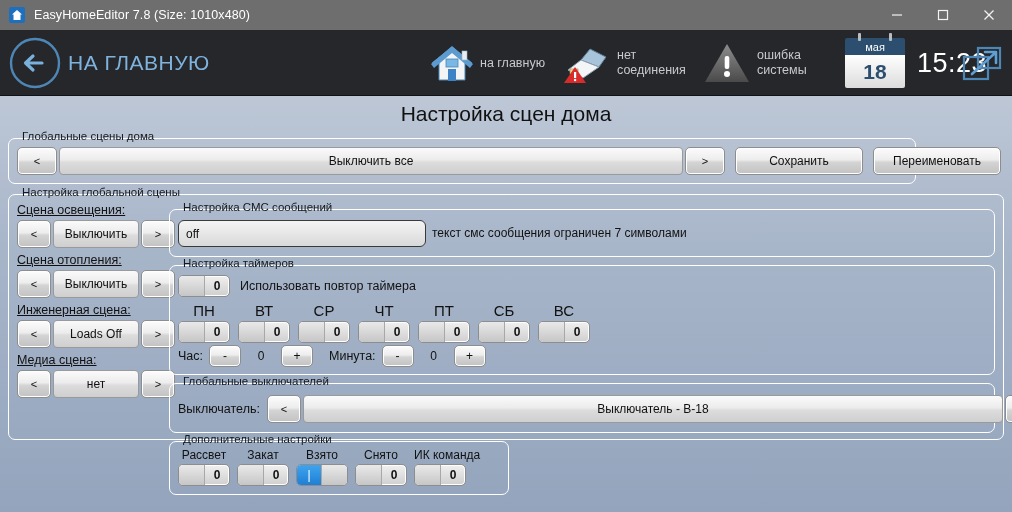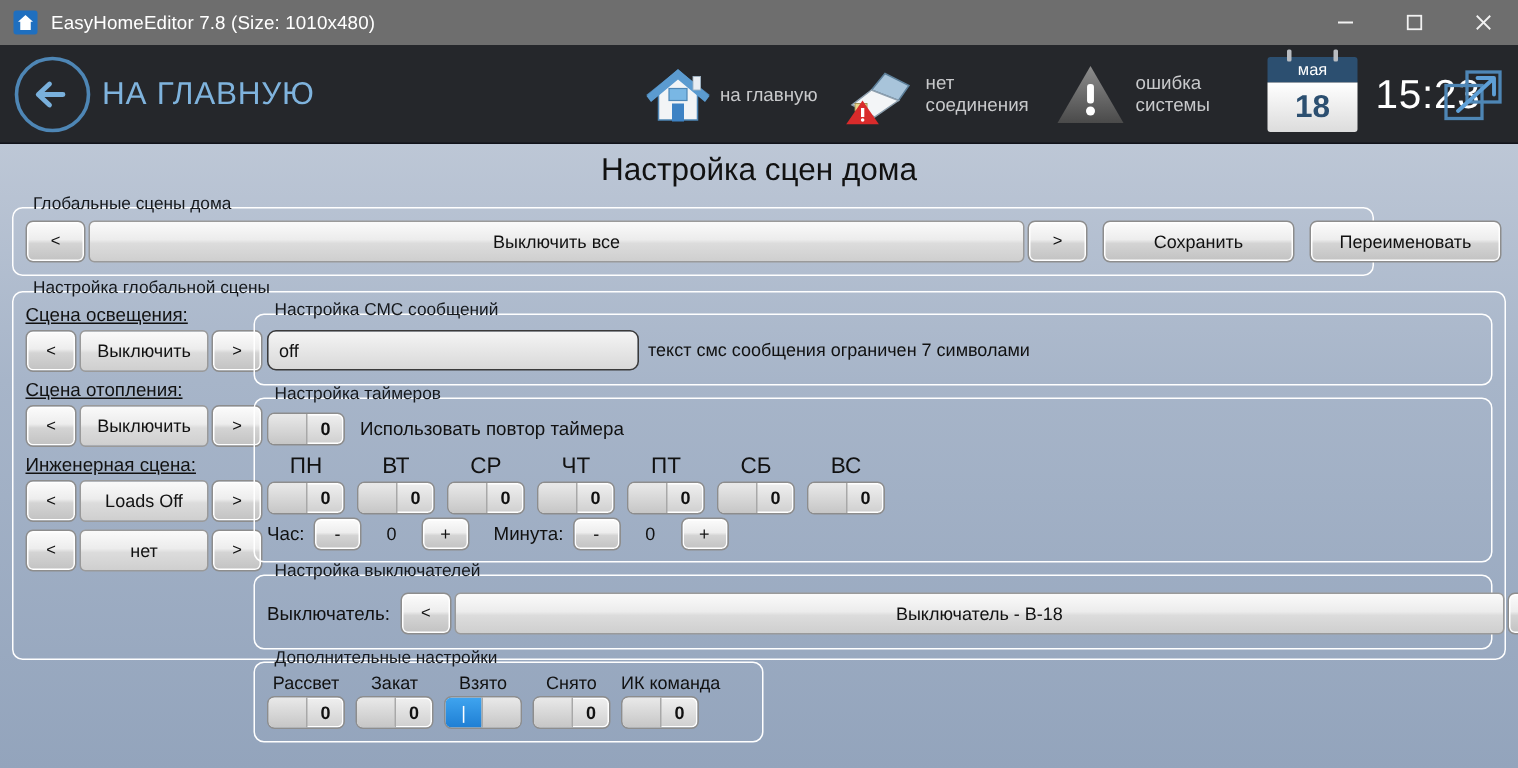--- a/index.html
+++ b/index.html
@@ -395,20 +395,21 @@
     <div class="scene-block" style="top:108px">
       <div class="scene-label">Инженерная сцена:</div>
       <div class="scene-ctrl">
         <div class="btn arrowbtn">&lt;</div>
         <div class="bar">Loads Off</div>
         <div class="btn arrowbtn">&gt;</div>
       </div>
     </div>
 
     <div class="scene-block" style="top:158px">
+      <div class="scene-label">Медиа сцена:</div>
       <div class="scene-ctrl">
         <div class="btn arrowbtn">&lt;</div>
         <div class="bar">нет</div>
         <div class="btn arrowbtn">&gt;</div>
       </div>
     </div>
 
     <div class="group inner" id="grp-sms">
       <div class="glabel">Настройка СМС сообщений</div>
       <div id="sms-input">off</div>
@@ -488,21 +489,21 @@
         <div class="tlabel">Минута:</div>
         <div class="stepper">
           <div class="btn">-</div>
           <div class="sval">0</div>
           <div class="btn">+</div>
         </div>
       </div>
     </div>
 
     <div class="group inner" id="grp-switch">
-      <div class="glabel">Настройка выключателей</div>
+      <div class="glabel">Глобальные выключателей</div>
       <div id="switch-row">
         <div class="slabel">Выключатель:</div>
         <div class="btn arrowbtn" id="switch-prev">&lt;</div>
         <div class="bar" id="switch-value">Выключатель - В-18</div>
         <div class="btn arrowbtn" id="switch-next">&gt;</div>
       </div>
     </div>
 
     <div class="group inner" id="grp-extra">
       <div class="glabel">Дополнительные настройки</div>

